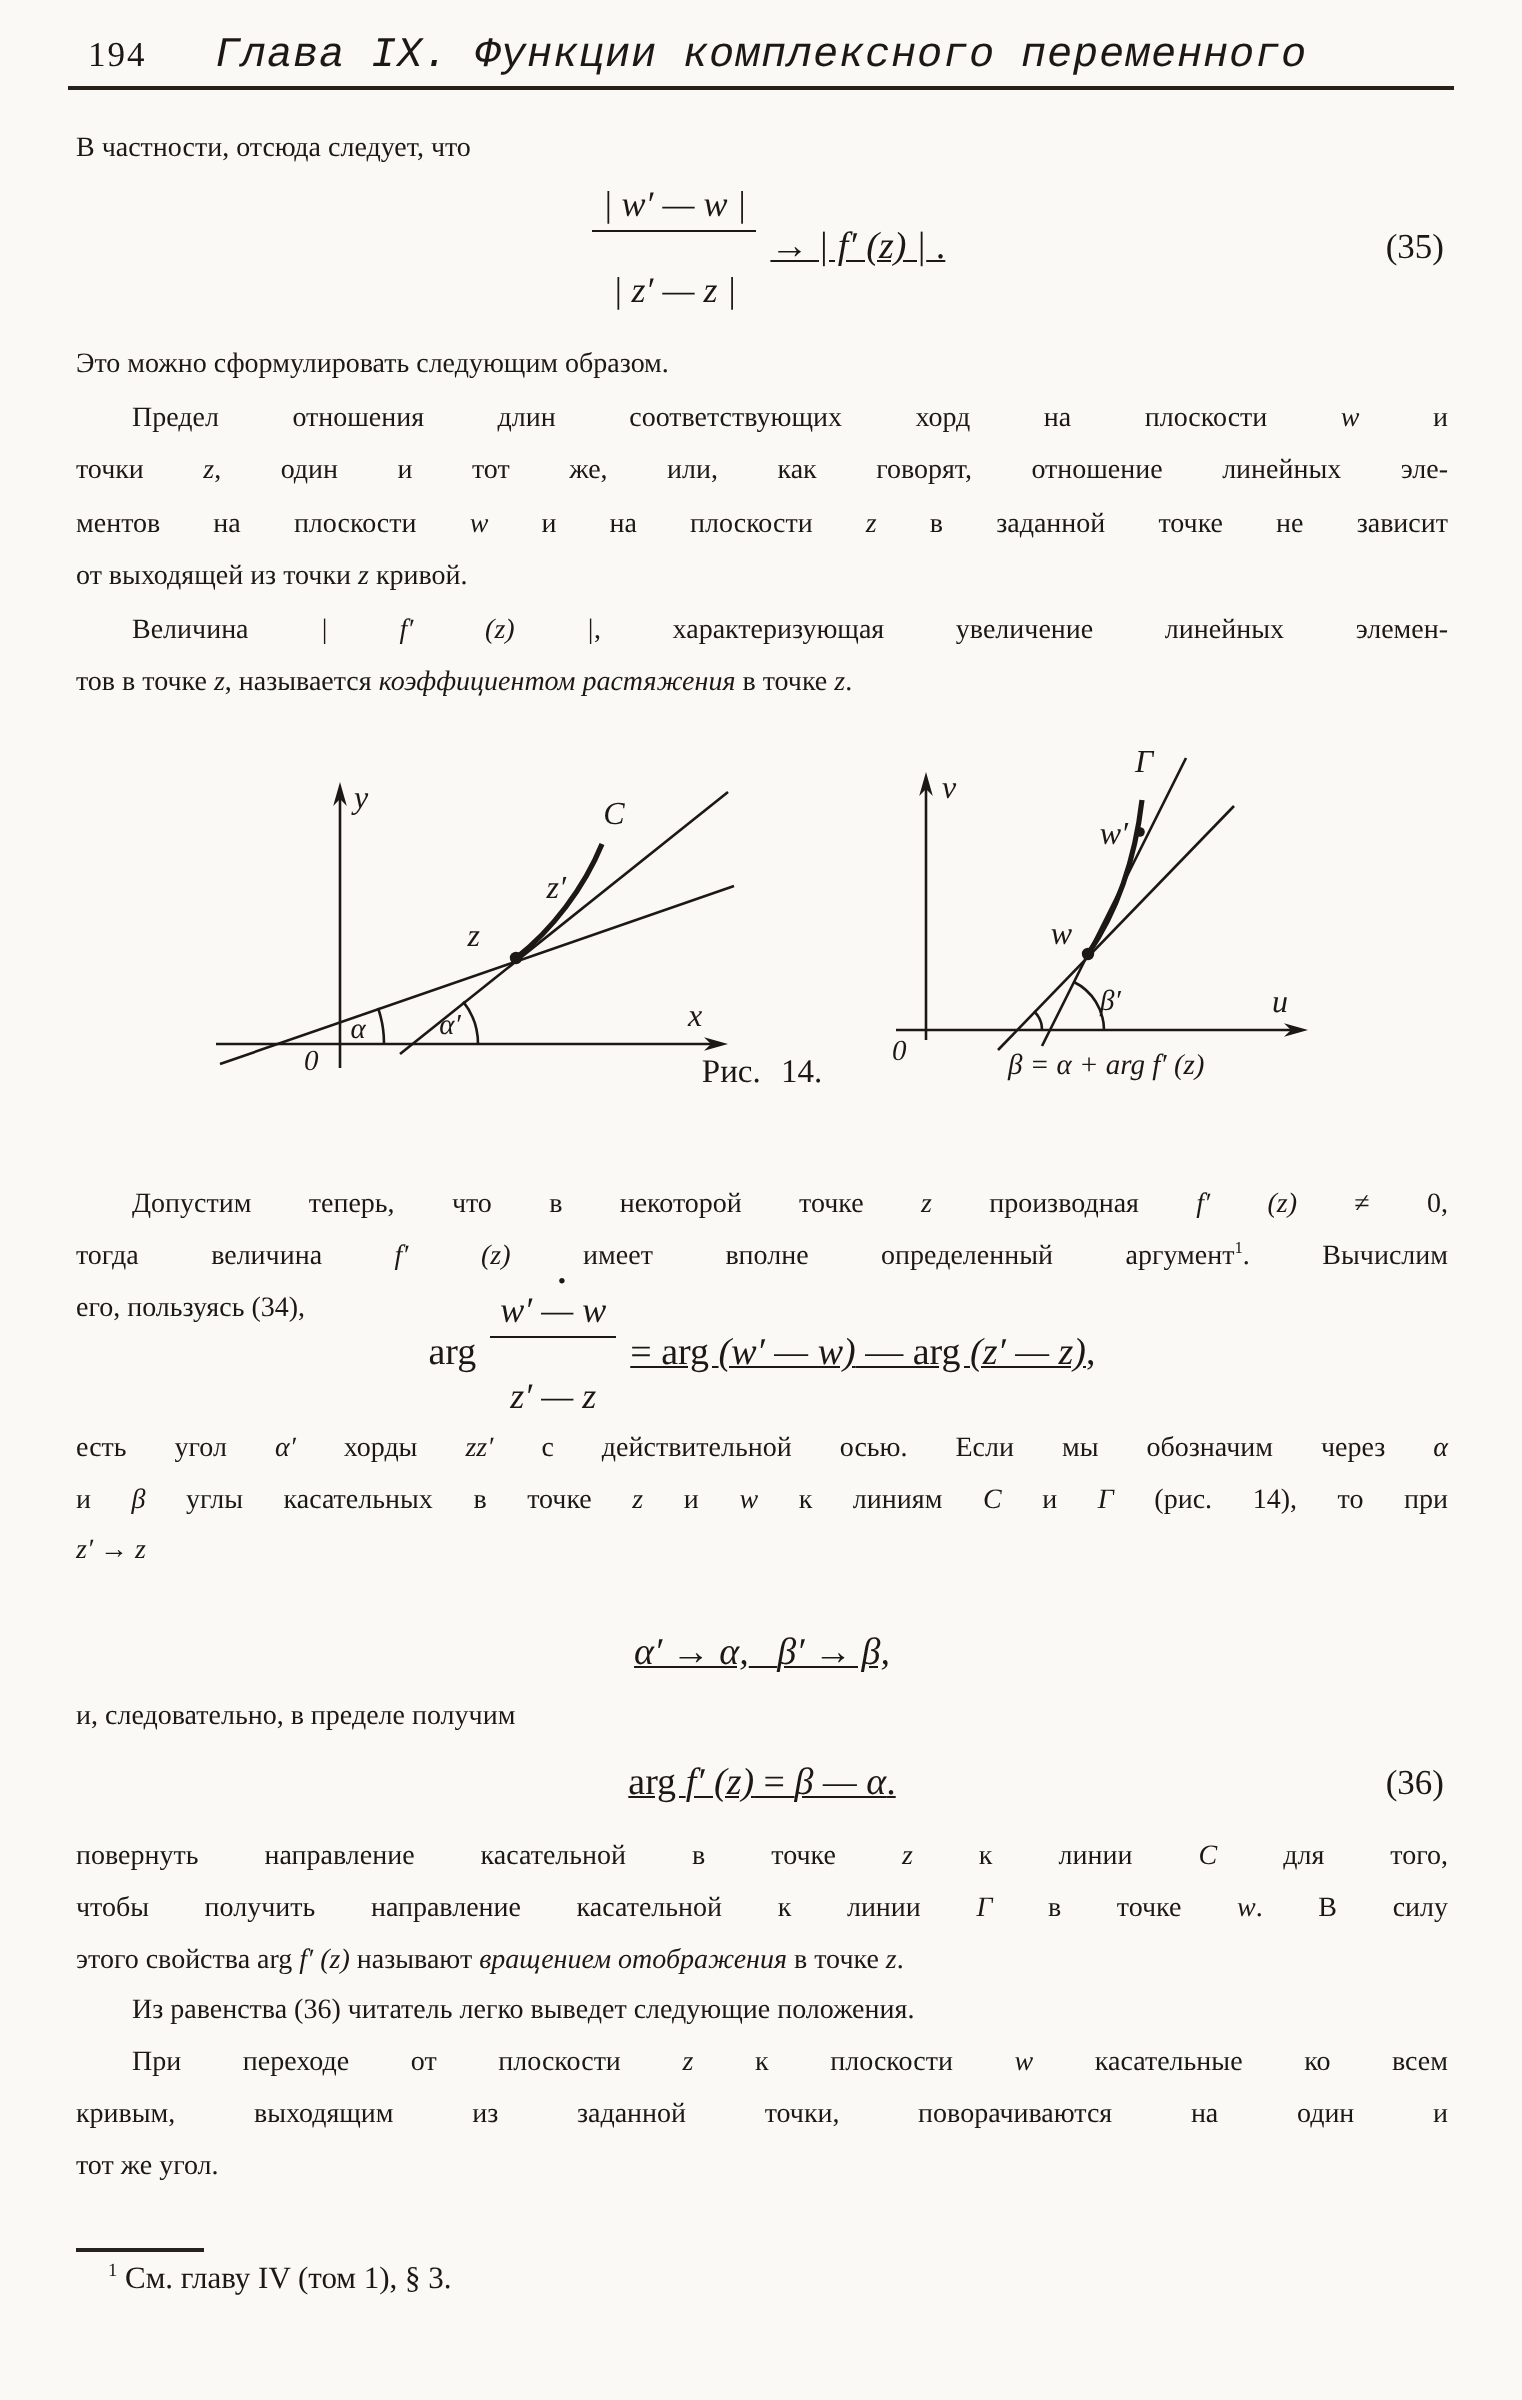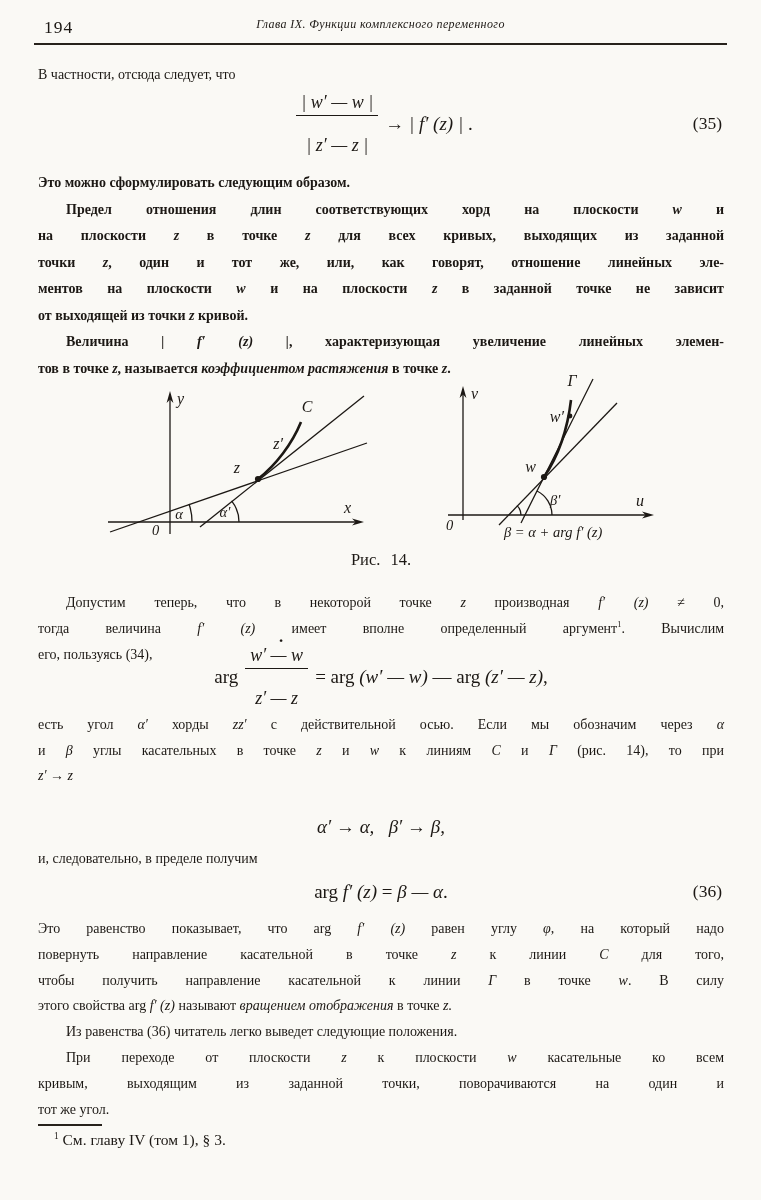--- a/index.html
+++ b/index.html
@@ -9,48 +9,48 @@
     color:#1c1814;
     font-family:"Liberation Serif","DejaVu Serif",serif;
     position:relative;overflow:hidden;
   }
   .it{font-style:italic;}
   sup{font-size:0.6em;line-height:0;vertical-align:super;}
 
   
   .pagenum{position:absolute;left:44px;top:17px;font-size:17.5px;letter-spacing:1px;}
   .runtitle{position:absolute;left:0;top:17px;width:761px;text-align:center;
-    font-style:italic;font-size:12px;letter-spacing:0.4px;}
+    font-style:italic;font-size:21px;letter-spacing:0.4px;font-family:Liberation Mono, monospace;}
   .hrule{position:absolute;left:34px;top:43px;width:693px;height:2.4px;background:#27221c;}
 
   
   .tblock{position:absolute;left:38px;width:686px;}
   .line{font-size:14px;line-height:26px;height:26px;}
   .j{text-align:justify;text-align-last:justify;}
   .ind{text-indent:28px;}
-  .lh265 .line{line-height:26.5px;height:26.5px;font-weight:bold;}
+  .lh265 .line{line-height:26.5px;height:26.5px;}
   .lh255 .line{line-height:25.5px;height:25.5px;}
   .lh258 .line{line-height:25.8px;height:25.8px;}
 
   
   .formula{position:absolute;left:38px;width:686px;display:flex;
     justify-content:center;align-items:center;font-size:19px;}
-  .formula .fx{white-space:pre;}
+  .formula .fx{white-space:pre;text-decoration:underline;}
   .frac{display:inline-block;vertical-align:middle;text-align:center;
     font-style:italic;font-size:18px;line-height:1.18;margin:0 7px;}
   .frac .num{display:block;padding:0 5px 1px;border-bottom:1.6px solid #1c1814;}
   .frac .den{display:block;padding:19px 5px 0;}
   .ftag{position:absolute;right:2px;font-size:17.5px;}
   .fracwrap{position:relative;display:inline-block;}
   .straydot{position:absolute;top:-14px;left:52%;font-size:17px;font-weight:bold;}
   .mathline{font-style:italic;white-space:pre;text-align:right;}
 
   
   .figwrap{position:absolute;left:80px;top:372px;width:660px;height:176px;}
-  .figcaption{position:absolute;left:38px;top:550px;width:686px;text-align:center;
+  .figcaption{position:absolute;left:38px;top:526px;width:686px;text-align:center;
     font-size:16.5px;word-spacing:6px;}
   svg .lbl{font-family:"Liberation Serif","DejaVu Serif",serif;font-style:italic;
     fill:#1c1814;font-size:16px;}
   svg .lbl.sm{font-size:14.5px;}
 
   
   .fnrule{position:absolute;left:38px;top:1124px;width:64px;height:1.6px;background:#27221c;}
   .footnote{position:absolute;left:54px;top:1131px;width:640px;font-size:15.5px;}
 </style>
 </head>
@@ -69,21 +69,20 @@
     <span class="num">| w′ — w |</span>
     <span class="den">| z′ — z |</span>
   </span>
   <span class="fx"><span>→ </span><span class="it">| f′ (z) |</span><span> .</span></span>
   <span class="ftag" style="top:15px">(35)</span>
 </div>
 
 <div class="tblock lh265" style="top:170px">
   <div class="line"><span>Это можно сформулировать следующим образом.</span></div>
   <div class="line j ind"><span>Предел отношения длин соответствующих хорд на плоскости </span><span class="it">w</span><span> и</span></div>
-  <div class="line j"><span>на плоскости </span><span class="it">z</span><span> в точке </span><span class="it">z</span><span> для всех кривых, выходящих из заданной</span></div>
   <div class="line j"><span>точки </span><span class="it">z</span><span>, один и тот же, или, как говорят, отношение линейных эле-</span></div>
   <div class="line j"><span>ментов на плоскости </span><span class="it">w</span><span> и на плоскости </span><span class="it">z</span><span> в заданной точке не зависит</span></div>
   <div class="line"><span>от выходящей из точки </span><span class="it">z</span><span> кривой.</span></div>
   <div class="line j ind"><span>Величина </span><span class="it">| f′ (z) |</span><span>, характеризующая увеличение линейных элемен-</span></div>
   <div class="line"><span>тов в точке </span><span class="it">z</span><span>, называется </span><span class="it">коэффициентом растяжения</span><span> в точке </span><span class="it">z</span><span>.</span></div>
 </div>
 
 <div class="figwrap">
 <svg width="660" height="176" viewBox="0 0 660 176">
   <g stroke="#1c1814" stroke-width="1.3" fill="none">
@@ -172,21 +171,20 @@
 <div class="tblock" style="top:846px">
   <div class="line"><span>и, следовательно, в пределе получим</span></div>
 </div>
 
 <div class="formula" style="top:878px;height:28px">
   <span class="fx"><span>arg </span><span class="it">f′ (z)</span><span> = </span><span class="it">β — α</span><span>.</span></span>
   <span class="ftag" style="top:3px">(36)</span>
 </div>
 
 <div class="tblock lh258" style="top:916px">
-  <div class="line j"><span>Это равенство показывает, что arg </span><span class="it">f′ (z)</span><span> равен углу </span><span class="it">φ</span><span>, на который надо</span></div>
   <div class="line j"><span>повернуть направление касательной в точке </span><span class="it">z</span><span> к линии </span><span class="it">C</span><span> для того,</span></div>
   <div class="line j"><span>чтобы получить направление касательной к линии </span><span class="it">Γ</span><span> в точке </span><span class="it">w</span><span>. В силу</span></div>
   <div class="line"><span>этого свойства arg </span><span class="it">f′ (z)</span><span> называют </span><span class="it">вращением отображения</span><span> в точке </span><span class="it">z</span><span>.</span></div>
   <div class="line ind"><span>Из равенства (36) читатель легко выведет следующие положения.</span></div>
   <div class="line j ind"><span>При переходе от плоскости </span><span class="it">z</span><span> к плоскости </span><span class="it">w</span><span> касательные ко всем</span></div>
   <div class="line j"><span>кривым, выходящим из заданной точки, поворачиваются на один и</span></div>
   <div class="line"><span>тот же угол.</span></div>
 </div>
 
 <div class="fnrule"></div>

